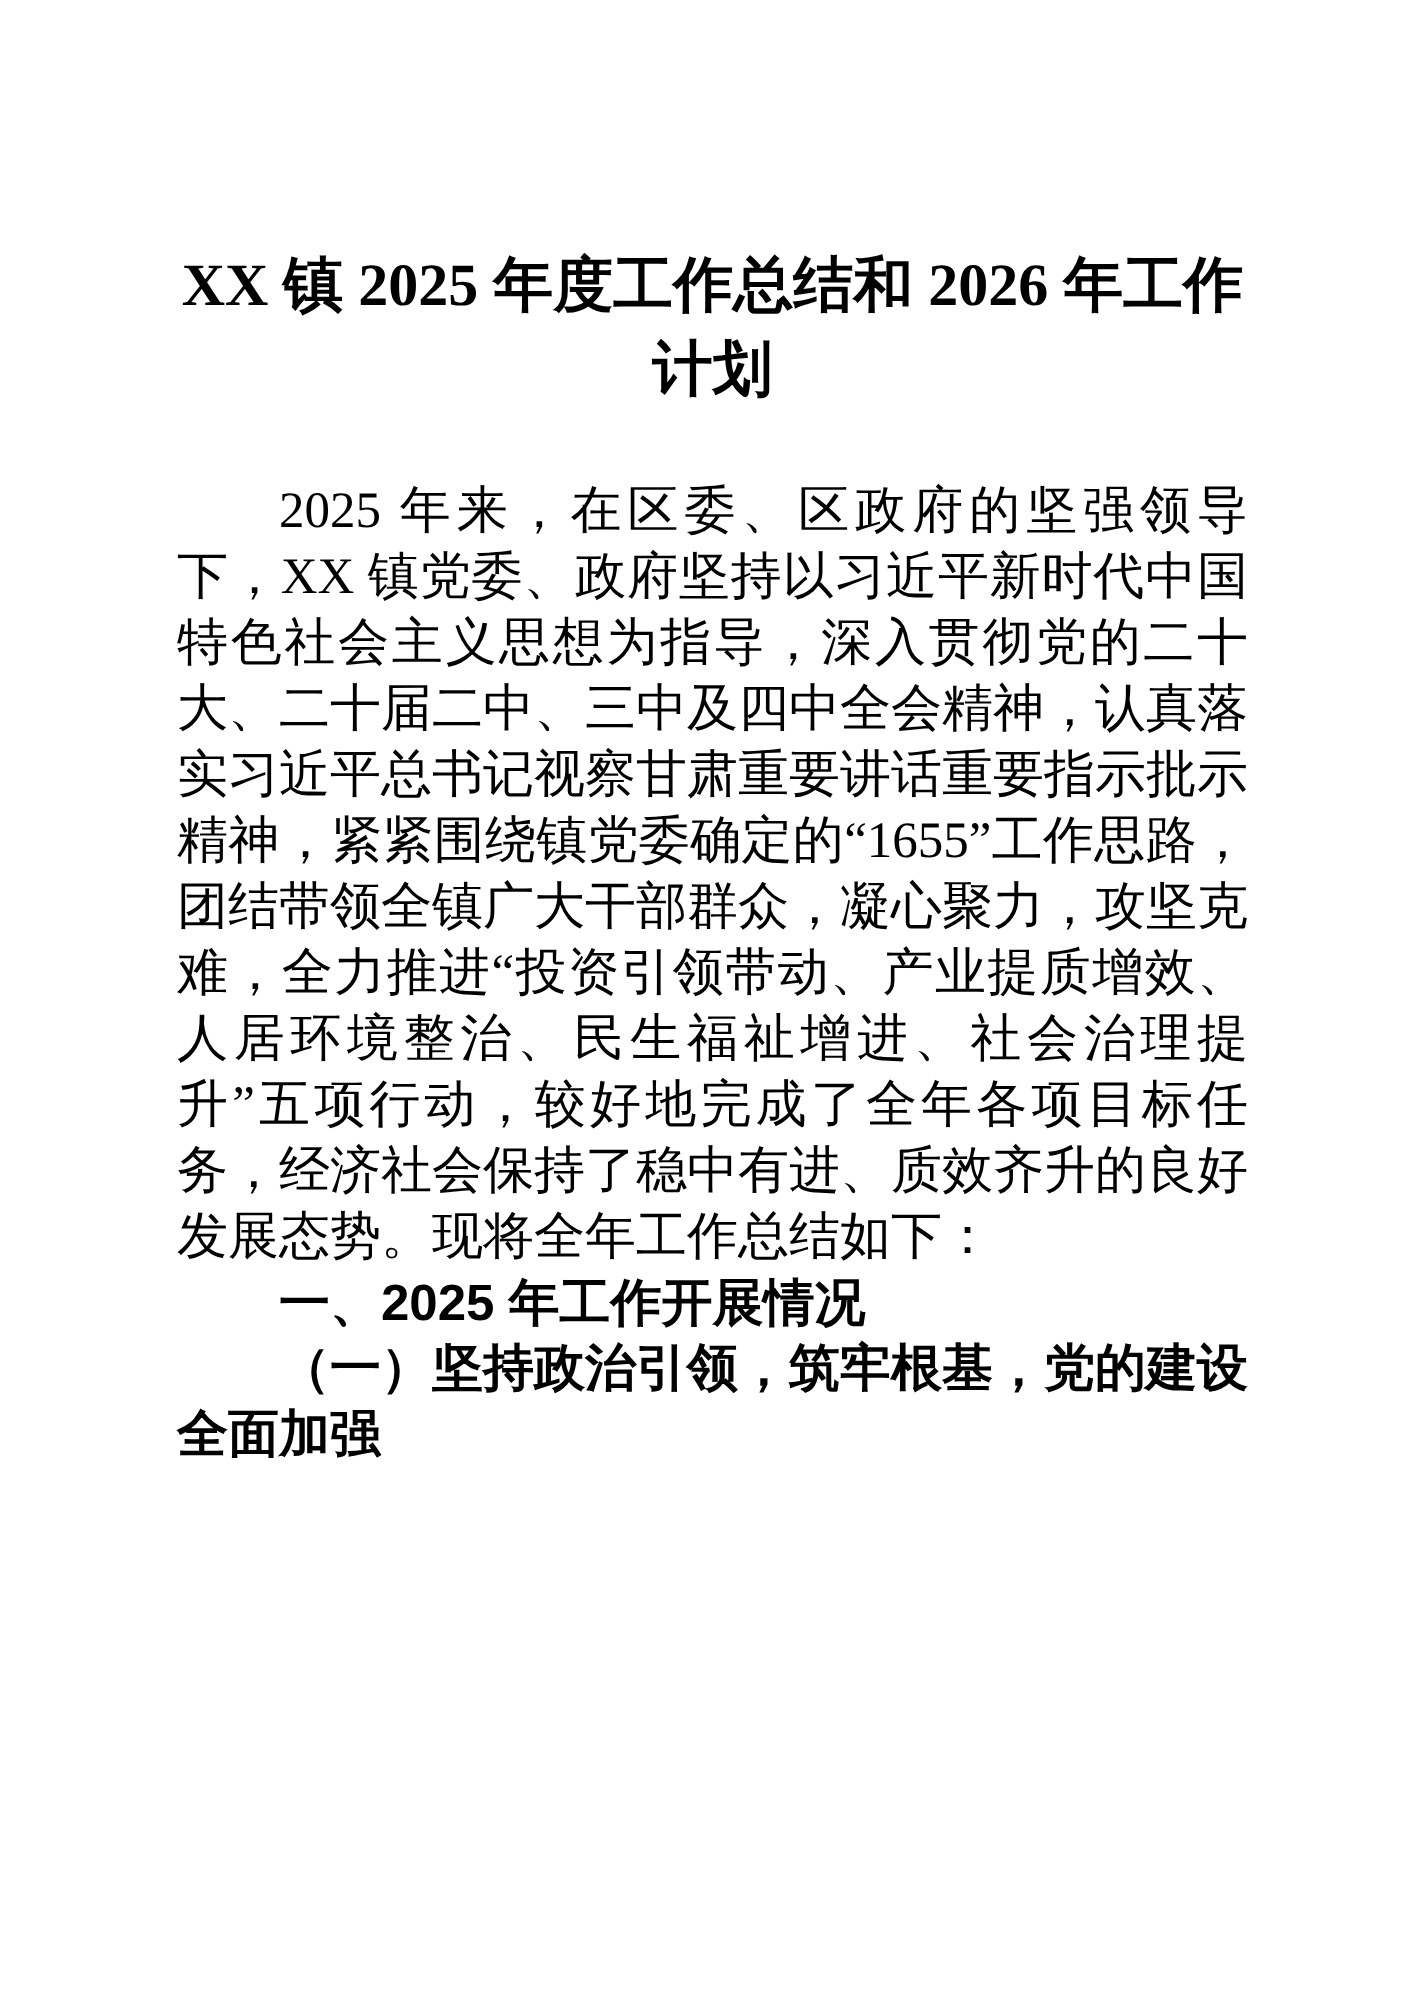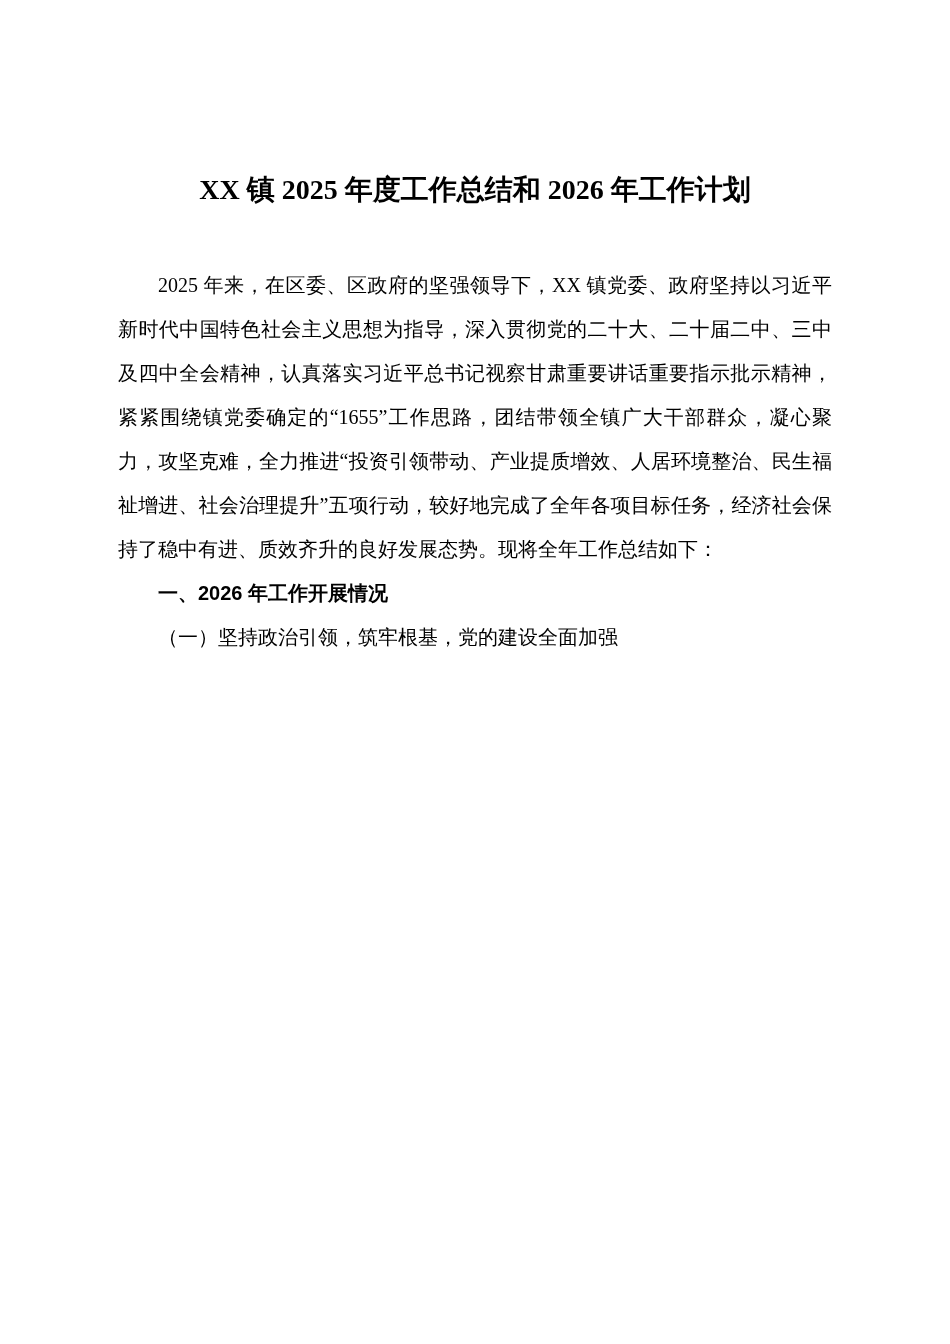--- a/index.html
+++ b/index.html
@@ -15,53 +15,53 @@
     color: #000000;
     overflow: hidden;
     box-sizing: border-box;
   }
   .content {
     padding: 162px 118px 0 118px;
   }
   .doc-title {
     font-family: "Liberation Serif", "DejaVu Serif", serif;
     font-weight: bold;
-    font-size: 28px;
+    font-size: 40px;
     line-height: 56px;
     text-align: center;
     margin: 0 0 45px 0;
     letter-spacing: 0px;
   }
   .para {
     font-family: "Liberation Serif", "DejaVu Serif", serif;
-    font-size: 20px;
+    font-size: 34px;
     line-height: 44px;
     text-align: justify;
     text-justify: inter-ideograph;
     text-indent: 2em;
     margin: 0;
     font-weight: normal;
   }
   .para.section-heading {
     font-family: "Liberation Sans", "DejaVu Sans", sans-serif;
     font-weight: 700;
   }
   .para.subsection-heading {
     font-family: "Liberation Serif", "DejaVu Serif", serif;
-    font-weight: 400;
+    font-weight: 700;
   }
 </style>
 </head>
 <body>
 
 <div class="page">
   <div class="content">
     <h1 class="doc-title">XX 镇 2025 年度工作总结和 2026 年工作计划</h1>
 
     <p class="para">2025 年来，在区委、区政府的坚强领导下，XX 镇党委、政府坚持以习近平新时代中国特色社会主义思想为指导，深入贯彻党的二十大、二十届二中、三中及四中全会精神，认真落实习近平总书记视察甘肃重要讲话重要指示批示精神，紧紧围绕镇党委确定的“1655”工作思路，团结带领全镇广大干部群众，凝心聚力，攻坚克难，全力推进“投资引领带动、产业提质增效、人居环境整治、民生福祉增进、社会治理提升”五项行动，较好地完成了全年各项目标任务，经济社会保持了稳中有进、质效齐升的良好发展态势。现将全年工作总结如下：</p>
 
-    <p class="para section-heading">一、2026 年工作开展情况</p>
+    <p class="para section-heading">一、2025 年工作开展情况</p>
 
     <p class="para subsection-heading">（一）坚持政治引领，筑牢根基，党的建设全面加强</p>
 
 
   </div>
 </div>
 
 </body></html>

